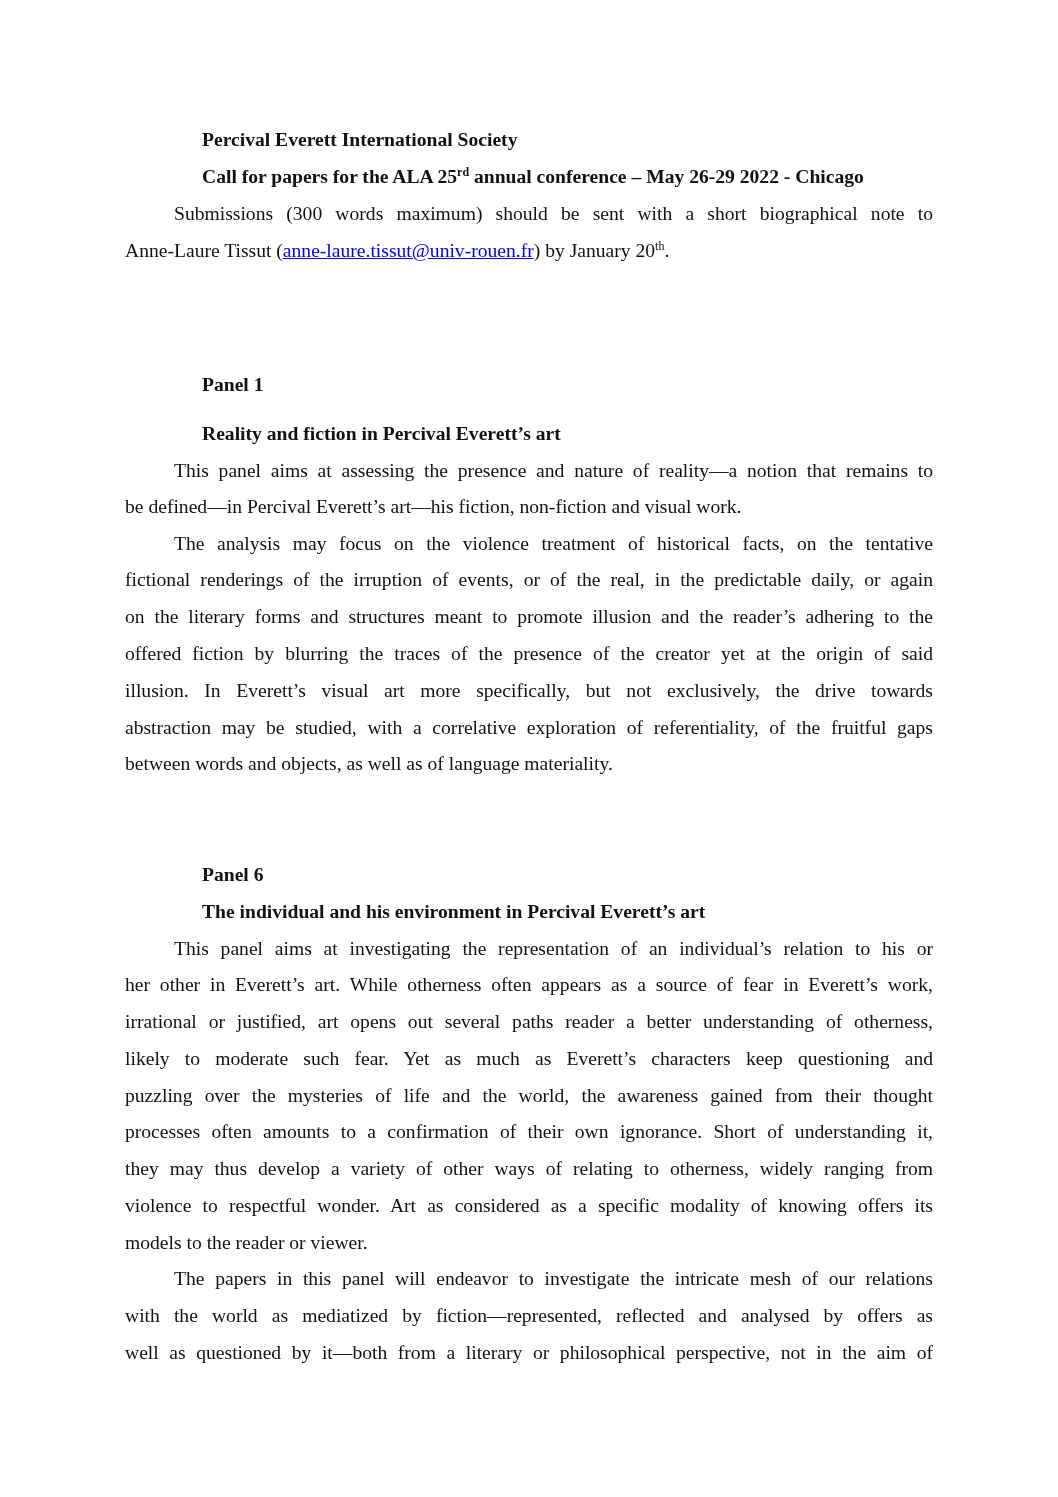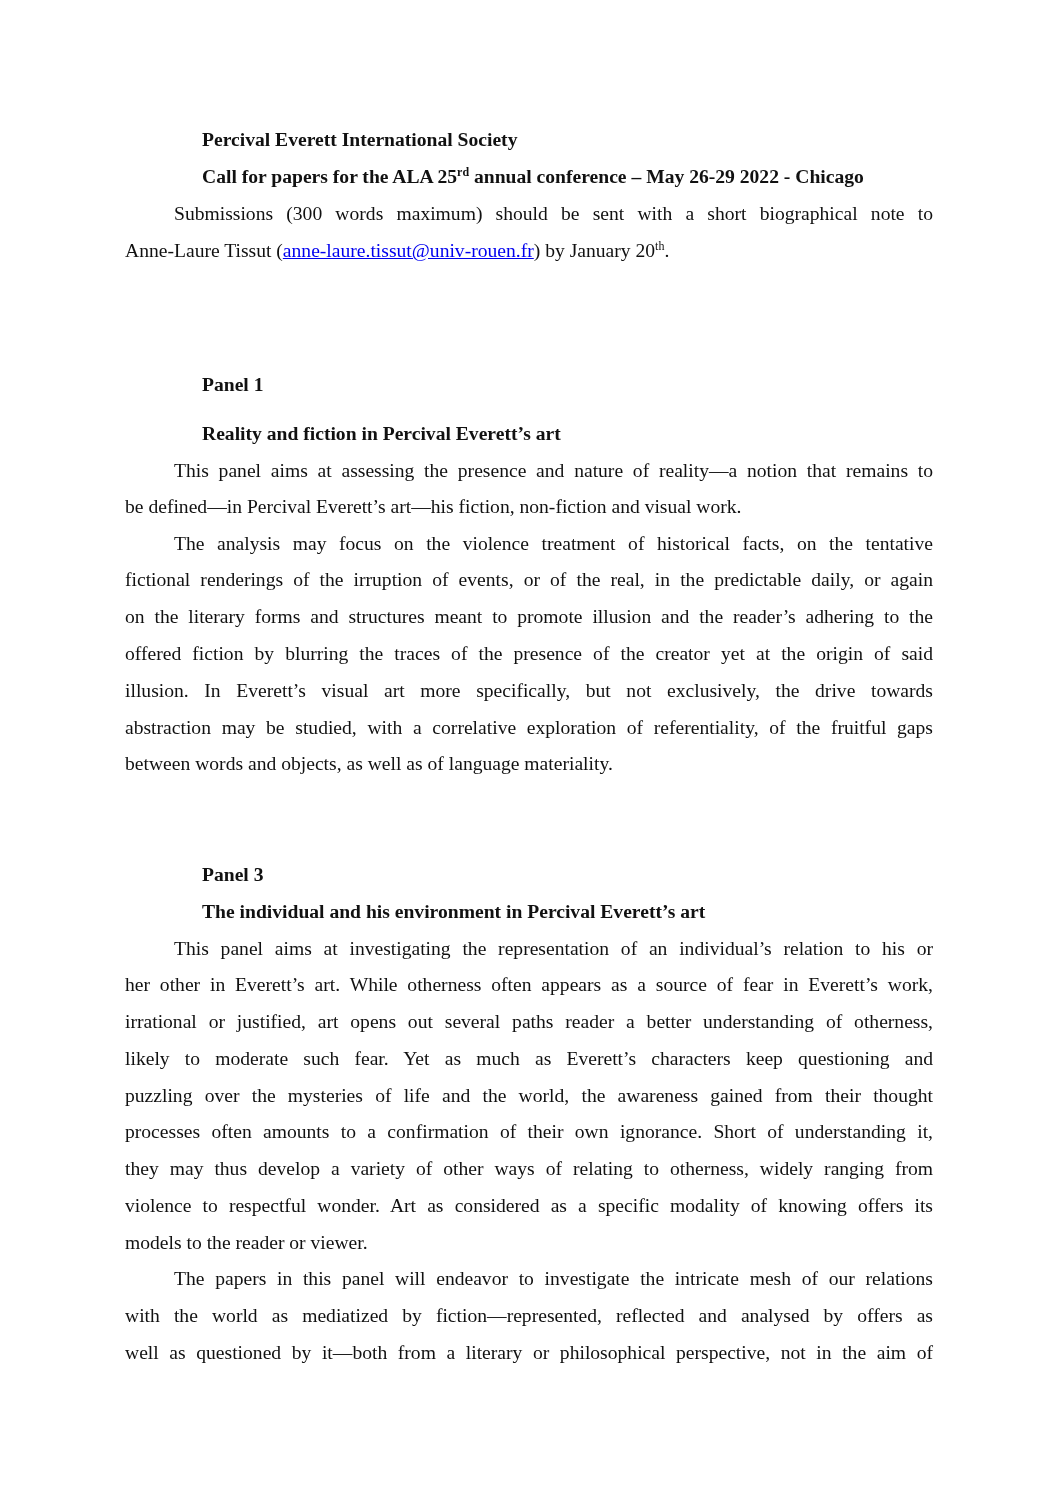--- a/index.html
+++ b/index.html
@@ -32,21 +32,21 @@
   <div class="line indent justify" style="top:459px"> This panel aims at assessing the presence and nature of reality—a notion that remains to</div>
   <div class="line" style="top:495px">be defined—in Percival Everett’s art—his fiction, non-fiction and visual work.</div>
   <div class="line indent justify" style="top:532px">The analysis may focus on the violence treatment of historical facts, on the tentative</div>
   <div class="line justify" style="top:568px">fictional renderings of the irruption of events, or of the real, in the predictable daily, or again</div>
   <div class="line justify" style="top:605px">on the literary forms and structures meant to promote illusion and the reader’s adhering to the</div>
   <div class="line justify" style="top:642px">offered fiction by blurring the traces of the presence of the creator yet at the origin of said</div>
   <div class="line justify" style="top:679px">illusion. In Everett’s visual art more specifically, but not exclusively, the drive towards</div>
   <div class="line justify" style="top:716px">abstraction may be studied, with a correlative exploration of referentiality, of the fruitful gaps</div>
   <div class="line" style="top:752px">between words and objects, as well as of language materiality.</div>
 
-  <div class="line indent bold" style="top:863px">Panel 3</div>
+  <div class="line indent bold" style="top:863px">Panel 6</div>
   <div class="line indent bold" style="top:900px">The individual and his environment in Percival Everett’s art</div>
 
   <div class="line indent justify" style="top:937px">This panel aims at investigating the representation of an individual’s relation to his or</div>
   <div class="line justify" style="top:973px">her other in Everett’s art. While otherness often appears as a source of fear in Everett’s work,</div>
   <div class="line justify" style="top:1010px">irrational or justified, art opens out several paths reader a better understanding of otherness,</div>
   <div class="line justify" style="top:1047px">likely to moderate such fear. Yet as much as Everett’s characters keep questioning and</div>
   <div class="line justify" style="top:1084px">puzzling over the mysteries of life and the world, the awareness gained from their thought</div>
   <div class="line justify" style="top:1120px">processes often amounts to a confirmation of their own ignorance. Short of understanding it,</div>
   <div class="line justify" style="top:1157px">they may thus develop a variety of other ways of relating to otherness, widely ranging from</div>
   <div class="line justify" style="top:1194px">violence to respectful wonder. Art as considered as a specific modality of knowing offers its</div>

